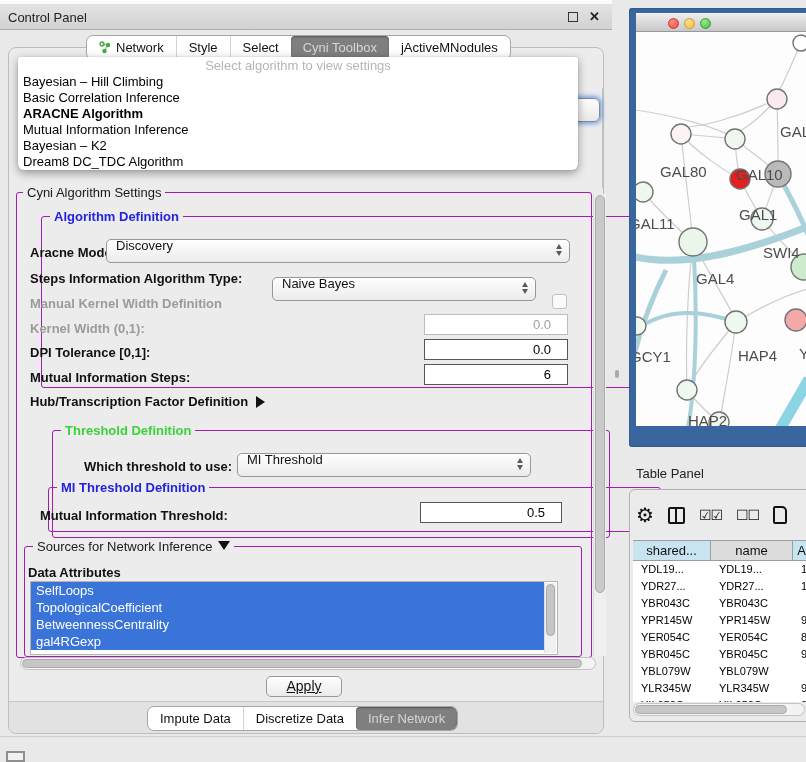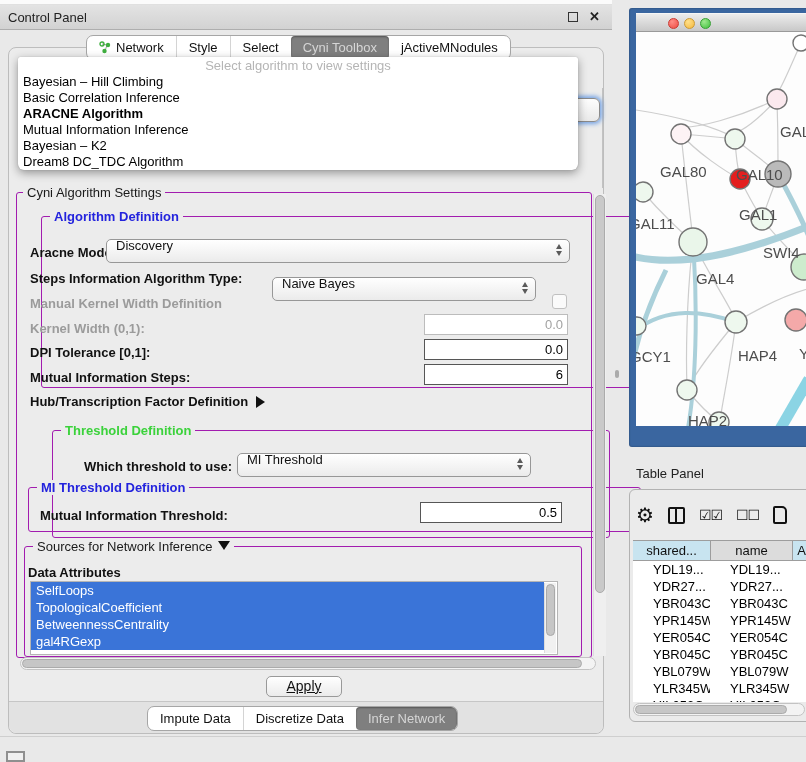--- a/index.html
+++ b/index.html
@@ -43,21 +43,21 @@
   .legend.green { color:#3bd23b; font-weight:bold; }
 
   .flabel { position:absolute; font-weight:bold; font-size:13px; color:#111; white-space:nowrap; }
   .flabel.disabled { color:#9b9b9b; }
 
   .combo { position:absolute; height:24px; border:1px solid #979797; border-radius:5px; background:linear-gradient(#ffffff,#ebebeb); display:flex; align-items:center; padding:0 22px 12px 9px; font-size:13px; color:#111; }
   .combo-arrows { position:absolute; right:7px; top:4px; display:flex; flex-direction:column; gap:2px; }
   .arr-up { width:0; height:0; border-left:3.5px solid transparent; border-right:3.5px solid transparent; border-bottom:5px solid #5a5a5a; }
   .arr-dn { width:0; height:0; border-left:3.5px solid transparent; border-right:3.5px solid transparent; border-top:5px solid #5a5a5a; }
 
-  .field { position:absolute; height:21px; background:#ffffff; border:1px solid #565656; font-size:13px; text-align:right; padding:2px 4px 0 4px; color:#000; }
+  .field { position:absolute; height:21px; background:#ffffff; border:1px solid #565656; font-size:13px; text-align:right; padding:2px 16px 0 4px; color:#000; }
   .field.disabled { border:1px solid #bcbcbc; color:#a2a2a2; }
 
   .checkbox { position:absolute; width:15px; height:15px; border:1px solid #c0c0c0; border-radius:3px; background:#fafafa; }
 
   .hub-arrow { display:inline-block; width:0; height:0; border-top:6px solid transparent; border-bottom:6px solid transparent; border-left:9px solid #111; margin-left:8px; vertical-align:-2px; }
   .src-arrow { display:inline-block; width:0; height:0; border-left:6px solid transparent; border-right:6px solid transparent; border-top:9px solid #111; margin-left:5px; vertical-align:1px; }
 
   .attr-list { position:absolute; background:#ffffff; border:1px solid #b5b5b5; overflow:hidden; }
   .attr-item { height:17px; line-height:17px; background:#3a74d8; color:#ffffff; font-size:13px; padding-left:5px; width:calc(100% - 13px); white-space:nowrap; }
   .attr-scroll { position:absolute; right:1px; top:1px; width:12px; height:calc(100% - 2px); background:#f1f1f1; border-left:1px solid #dcdcdc; }
@@ -89,21 +89,21 @@
   .cb-pair { font-size:14px; color:#111; letter-spacing:-1px; white-space:nowrap; }
   .doc-icon { width:14px; height:18px; border:2px solid #111; border-radius:2px 5px 2px 2px; }
 
   .tbl { position:absolute; left:3px; top:50px; width:178px; }
   .tbl-head { display:flex; height:21px; border-top:1px solid #9d9d9d; border-bottom:1px solid #9d9d9d; }
   .th { border-right:1px solid #9d9d9d; font-size:13px; color:#111; display:flex; align-items:center; justify-content:center; overflow:hidden; }
   .th.blue { background:#c8e4f0; }
   .th.gray { background:#dcdcdc; }
   .tbl-body { background:#ffffff; }
   .tr { display:flex; height:17px; line-height:17px; background:#ffffff; }
-  .td { font-size:13px; color:#000; padding-left:20px; overflow:hidden; white-space:nowrap; }
+  .td { font-size:11px; color:#000; padding-left:8px; overflow:hidden; white-space:nowrap; }
   .partial-row-clip { height:5px; overflow:hidden; }
 
   .divider-dot { left:615px; top:370px; width:4px; height:8px; background:#ababab; border-radius:2px; }
   .bottom-strip { left:0; top:736px; width:806px; height:26px; background:#e9e9e9; border-top:1px solid #cfcfcf; }
   .mini-icon { left:6px; top:751px; width:19px; height:11px; border:2px solid #8f8f8f; background:#f0f0f0; }
 </style>
 </head>
 <body>
 
 <div class="abs top-strip"></div>
@@ -192,21 +192,21 @@
   <div class="legend green">Threshold Definition</div>
 </div>
 <div class="flabel abs" style="left:84px; top:459px;">Which threshold to use:</div>
 <div class="combo abs" style="left:237px; top:453px; width:294px;">
   <span>MI Threshold</span>
   <span class="combo-arrows">
       <span class="arr-up"></span>
       <span class="arr-dn"></span>
     </span>
 </div>
-<div class="abs groupbox" style="left:28px; top:487px; width:613px; height:45px;">
+<div class="abs groupbox" style="left:48px; top:487px; width:613px; height:45px;">
   <div class="legend blue">MI Threshold Definition</div>
 </div>
 <div class="flabel abs" style="left:40px; top:508px;">Mutual Information Threshold:</div>
 <div class="field abs" style="left:420px; top:502px; width:142px;">0.5</div>
 
 <div class="abs groupbox" style="left:24px; top:546px; width:558px; height:111px;">
   <div class="legend black"><span>Sources for Network Inference</span><span class="src-arrow"></span></div>
 </div>
 <div class="flabel abs" style="left:28px; top:565px;">Data Attributes</div>
 <div class="attr-list abs" style="left:30px; top:581px; width:528px; height:74px;" id="attr-list">

